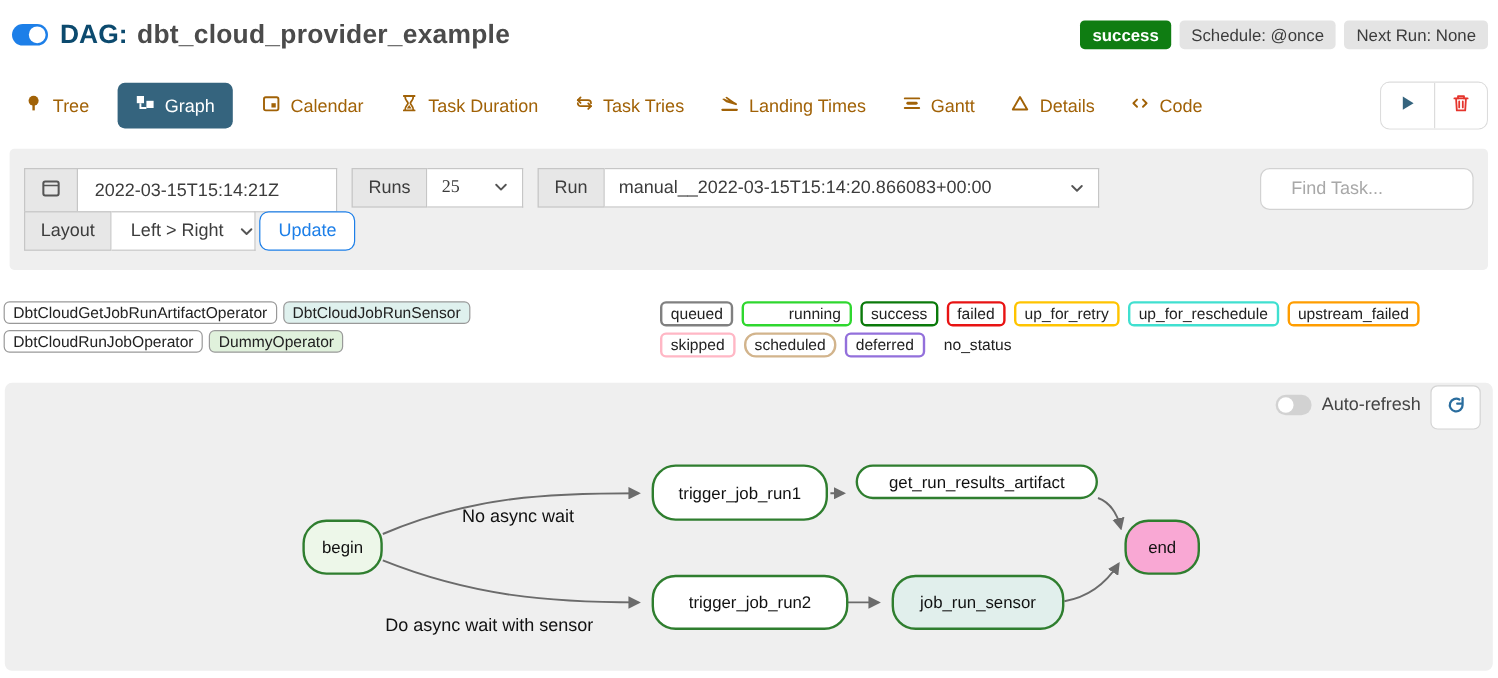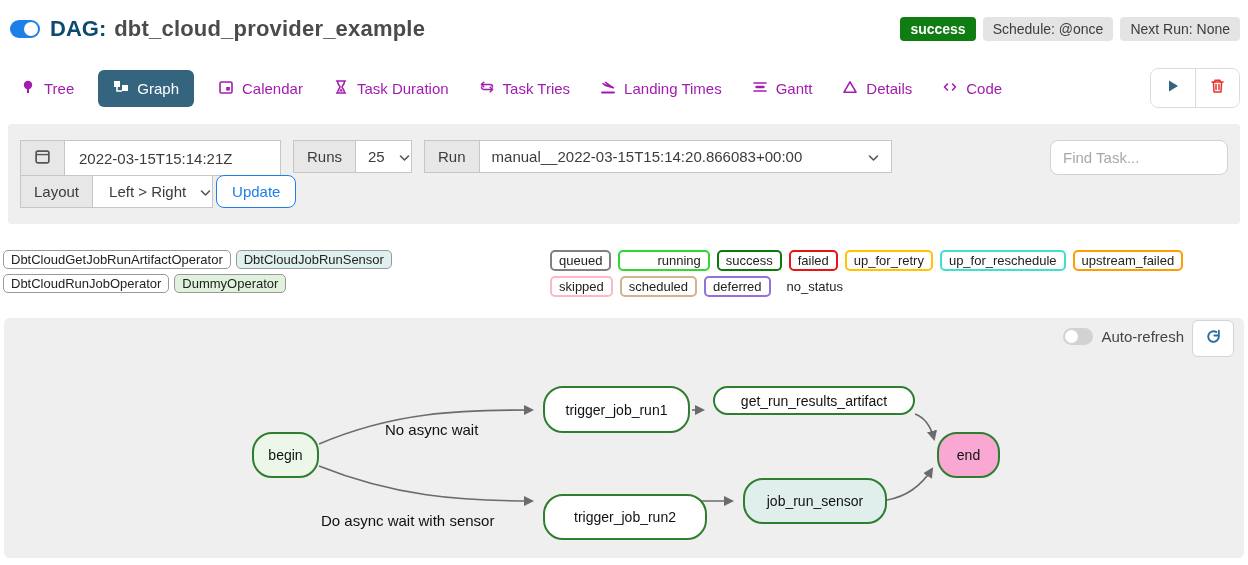--- a/index.html
+++ b/index.html
@@ -15,37 +15,37 @@
   .toggle.on .knob { right:2px; }
   .toggle.off .knob { left:2px; }
   .dag-prefix { color:#0c4a6e; font-size:22px; font-weight:600; margin-left:10px; }
   .dag-title { color:#4b4b4b; font-size:22px; font-weight:700; margin-left:8px; letter-spacing:.2px; }
   .header-badges { margin-left:auto; display:flex; gap:7px; align-items:flex-start; }
   .badge { font-size:14px; padding:4px 10px; border-radius:4px; background:#e4e4e4; color:#3c3c3c; white-space:nowrap; }
   .badge.success { background:#0f7d12; color:#fff; font-weight:600; }
 
   
   .tabbar { display:flex; align-items:center; margin-top:26px; padding:0 8px 0 20px; }
-  .tab { display:flex; align-items:center; gap:8px; color:#a21caf; font-size:15px; margin-right:30px; cursor:pointer; white-space:nowrap; }
+  .tab { display:flex; align-items:center; gap:8px; color:#a16207; font-size:15px; margin-right:30px; cursor:pointer; white-space:nowrap; }
   .tab svg { flex:none; }
   .tab.active { background:#35647e; color:#fff; border-radius:6px; padding:9px 15px; margin-left:-6px; margin-right:24px; }
   .tab-actions { margin-left:auto; display:flex; border:1px solid #dcdcdc; border-radius:8px; overflow:hidden; background:#fff; }
   .tab-actions .abtn { width:44px; height:38px; display:flex; align-items:center; justify-content:center; cursor:pointer; background:#fff; }
   .tab-actions .abtn + .abtn { border-left:1px solid #dcdcdc; }
 
   
   .filter-panel { margin:16px 8px 0 8px; background:#efefef; border-radius:4px; padding:16px 12px 16px 12px; }
   .frow { display:flex; align-items:flex-start; }
   .igroup { display:flex; }
   .iaddon { background:#e7e7e7; border:1px solid #c6c6c6; padding:7px 13px; font-size:15px; color:#3c3c3c; display:flex; align-items:center; white-space:nowrap; }
   .ifield { background:#fff; border:1px solid #c6c6c6; border-left:none; padding:7px 12px; font-size:15px; color:#3c3c3c; display:flex; align-items:center; white-space:nowrap; }
   .ifield input { border:none; outline:none; font-size:15px; font-family:inherit; color:#3c3c3c; width:100%; background:transparent; }
   .fselect { justify-content:space-between; gap:14px; cursor:pointer; }
   .chev { flex:none; }
-  .find-task { margin-left:auto; width:178px; background:#fff; border:1px solid #d2d2d2; border-radius:8px; padding:8px 12px; font-size:15px; font-family:inherit; color:#3c3c3c; outline:none; }
+  .find-task { margin-left:auto; width:178px; background:#fff; border:1px solid #d2d2d2; border-radius:8px; padding:8px 25px; font-size:15px; font-family:inherit; color:#3c3c3c; outline:none; }
   .find-task::placeholder { color:#a8a8a8; }
   .row2 { margin-top:-1px; }
   .update-btn { margin-left:3px; background:#fff; border:1.5px solid #1d7fe8; color:#1d7fe8; font-size:15px; font-family:inherit; border-radius:8px; padding:7px 15px; cursor:pointer; }
 
   
   .legend { display:flex; margin:26px 8px 0 3px; align-items:flex-start; }
   .ops { display:flex; flex-wrap:wrap; gap:5px; width:542px; flex:none; }
   .sts { display:flex; flex-wrap:wrap; gap:5px 7px; margin-left:5px; }
   .op-badge { border:1.5px solid #999; border-radius:5px; padding:1px 7px; font-size:13px; color:#222; background:#fff; white-space:nowrap; }
   .st-badge { border:2px solid #808080; border-radius:5px; padding:0 7px; font-size:13px; color:#222; background:#fff; white-space:nowrap; line-height:17px; }
@@ -168,21 +168,21 @@
               <rect x="2" y="3" width="12" height="11" rx="1.5" fill="none" stroke="#555" stroke-width="1.6"></rect>
               <path d="M2 6.2 H14" stroke="#555" stroke-width="1.3"></path>
             </svg></span>
       </span>
       <span class="ifield" style="width:216px;">
         <input value="2022-03-15T15:14:21Z" style="">
       </span>
     </div>
     <div class="igroup" style="margin-left:12px;">
       <span class="iaddon">Runs</span>
-      <span class="ifield fselect" style="width:56px;">
+      <span class="ifield fselect" style="width:80px;font-family:Liberation Serif, serif;">
         <span>25</span>
         <span class="chev"><svg width="11" height="8" viewBox="0 0 11 8" fill="none" stroke="#555" stroke-width="1.6" stroke-linecap="round" stroke-linejoin="round">
               <path d="M1.5 2 L5.5 6 L9.5 2"></path>
             </svg></span>
       </span>
     </div>
     <div class="igroup" style="margin-left:12px;">
       <span class="iaddon">Run</span>
       <span class="ifield fselect" style="width:412px; ">
         <span>manual__2022-03-15T15:14:20.866083+00:00</span>
@@ -216,21 +216,21 @@
   </div>
   <div class="sts">
     <span class="st-badge" style="border-color: rgb(128, 128, 128);">queued</span>
     <span class="st-badge" style="border-color: rgb(47, 215, 47); padding-left: 37px;">running</span>
     <span class="st-badge" style="border-color: rgb(11, 122, 11);">success</span>
     <span class="st-badge" style="border-color: rgb(232, 19, 19);">failed</span>
     <span class="st-badge" style="border-color: rgb(255, 196, 0);">up_for_retry</span>
     <span class="st-badge" style="border-color: rgb(64, 224, 208);">up_for_reschedule</span>
     <span class="st-badge" style="border-color: rgb(255, 157, 0);">upstream_failed</span>
     <span class="st-badge" style="border-color: rgb(255, 183, 197);">skipped</span>
-    <span class="st-badge" style="border-color: rgb(210, 180, 140);">scheduled</span>
+    <span class="st-badge" style="border-color: rgb(210, 180, 140); border-radius: 10px;">scheduled</span>
     <span class="st-badge" style="border-color: rgb(147, 112, 219);">deferred</span>
     <span class="st-badge noborder">no_status</span>
   </div>
 </div>
 
 <div class="graph-panel">
   <svg class="edges" width="1240" height="240" viewBox="0 0 1240 240">
     <defs>
       <marker id="arrow" viewBox="0 0 10 10" refX="8" refY="5" markerWidth="6.5" markerHeight="6.5" orient="auto-start-reverse">
         <path d="M0,0 L10,5 L0,10 z" fill="#6b6b6b"></path>
@@ -245,21 +245,21 @@
       <path d="M883,182 C906,178 919,165 928,151" marker-end="url(#arrow)"></path>
     </g>
   </svg>
 
   <div class="edge-label" style="left:381px; top:103px;">No async wait</div>
   <div class="edge-label" style="left:317px; top:194px;">Do async wait with sensor</div>
 
   <div class="node" style="left: 248px; top: 114px; width: 67px; height: 46px; background-color: rgb(237, 247, 233);">begin</div>
   <div class="node" style="left: 539px; top: 68px; width: 147px; height: 47px; background-color: rgb(255, 255, 255);">trigger_job_run1</div>
   <div class="node" style="left: 709px; top: 68px; width: 202px; height: 29px; background-color: rgb(255, 255, 255);">get_run_results_artifact</div>
-  <div class="node" style="left: 539px; top: 176px; width: 164px; height: 46px; background-color: rgb(255, 255, 255);">trigger_job_run2</div>
+  <div class="node" style="left: 539px; top: 160px; width: 164px; height: 46px; background-color: rgb(255, 255, 255);">trigger_job_run2</div>
   <div class="node" style="left: 739px; top: 160px; width: 144px; height: 46px; background-color: rgb(225, 239, 236);">job_run_sensor</div>
   <div class="node" style="left: 933px; top: 114px; width: 63px; height: 46px; background-color: #f9a8d4;">end</div>
 
   <div class="autorefresh">
     <div class="toggle off" style="width:30px;height:17px;">
         <div class="knob" style="width:13px;height:13px;"></div>
       </div>
     <span class="lbl">Auto-refresh</span>
   </div>
   <div class="refresh-btn">

